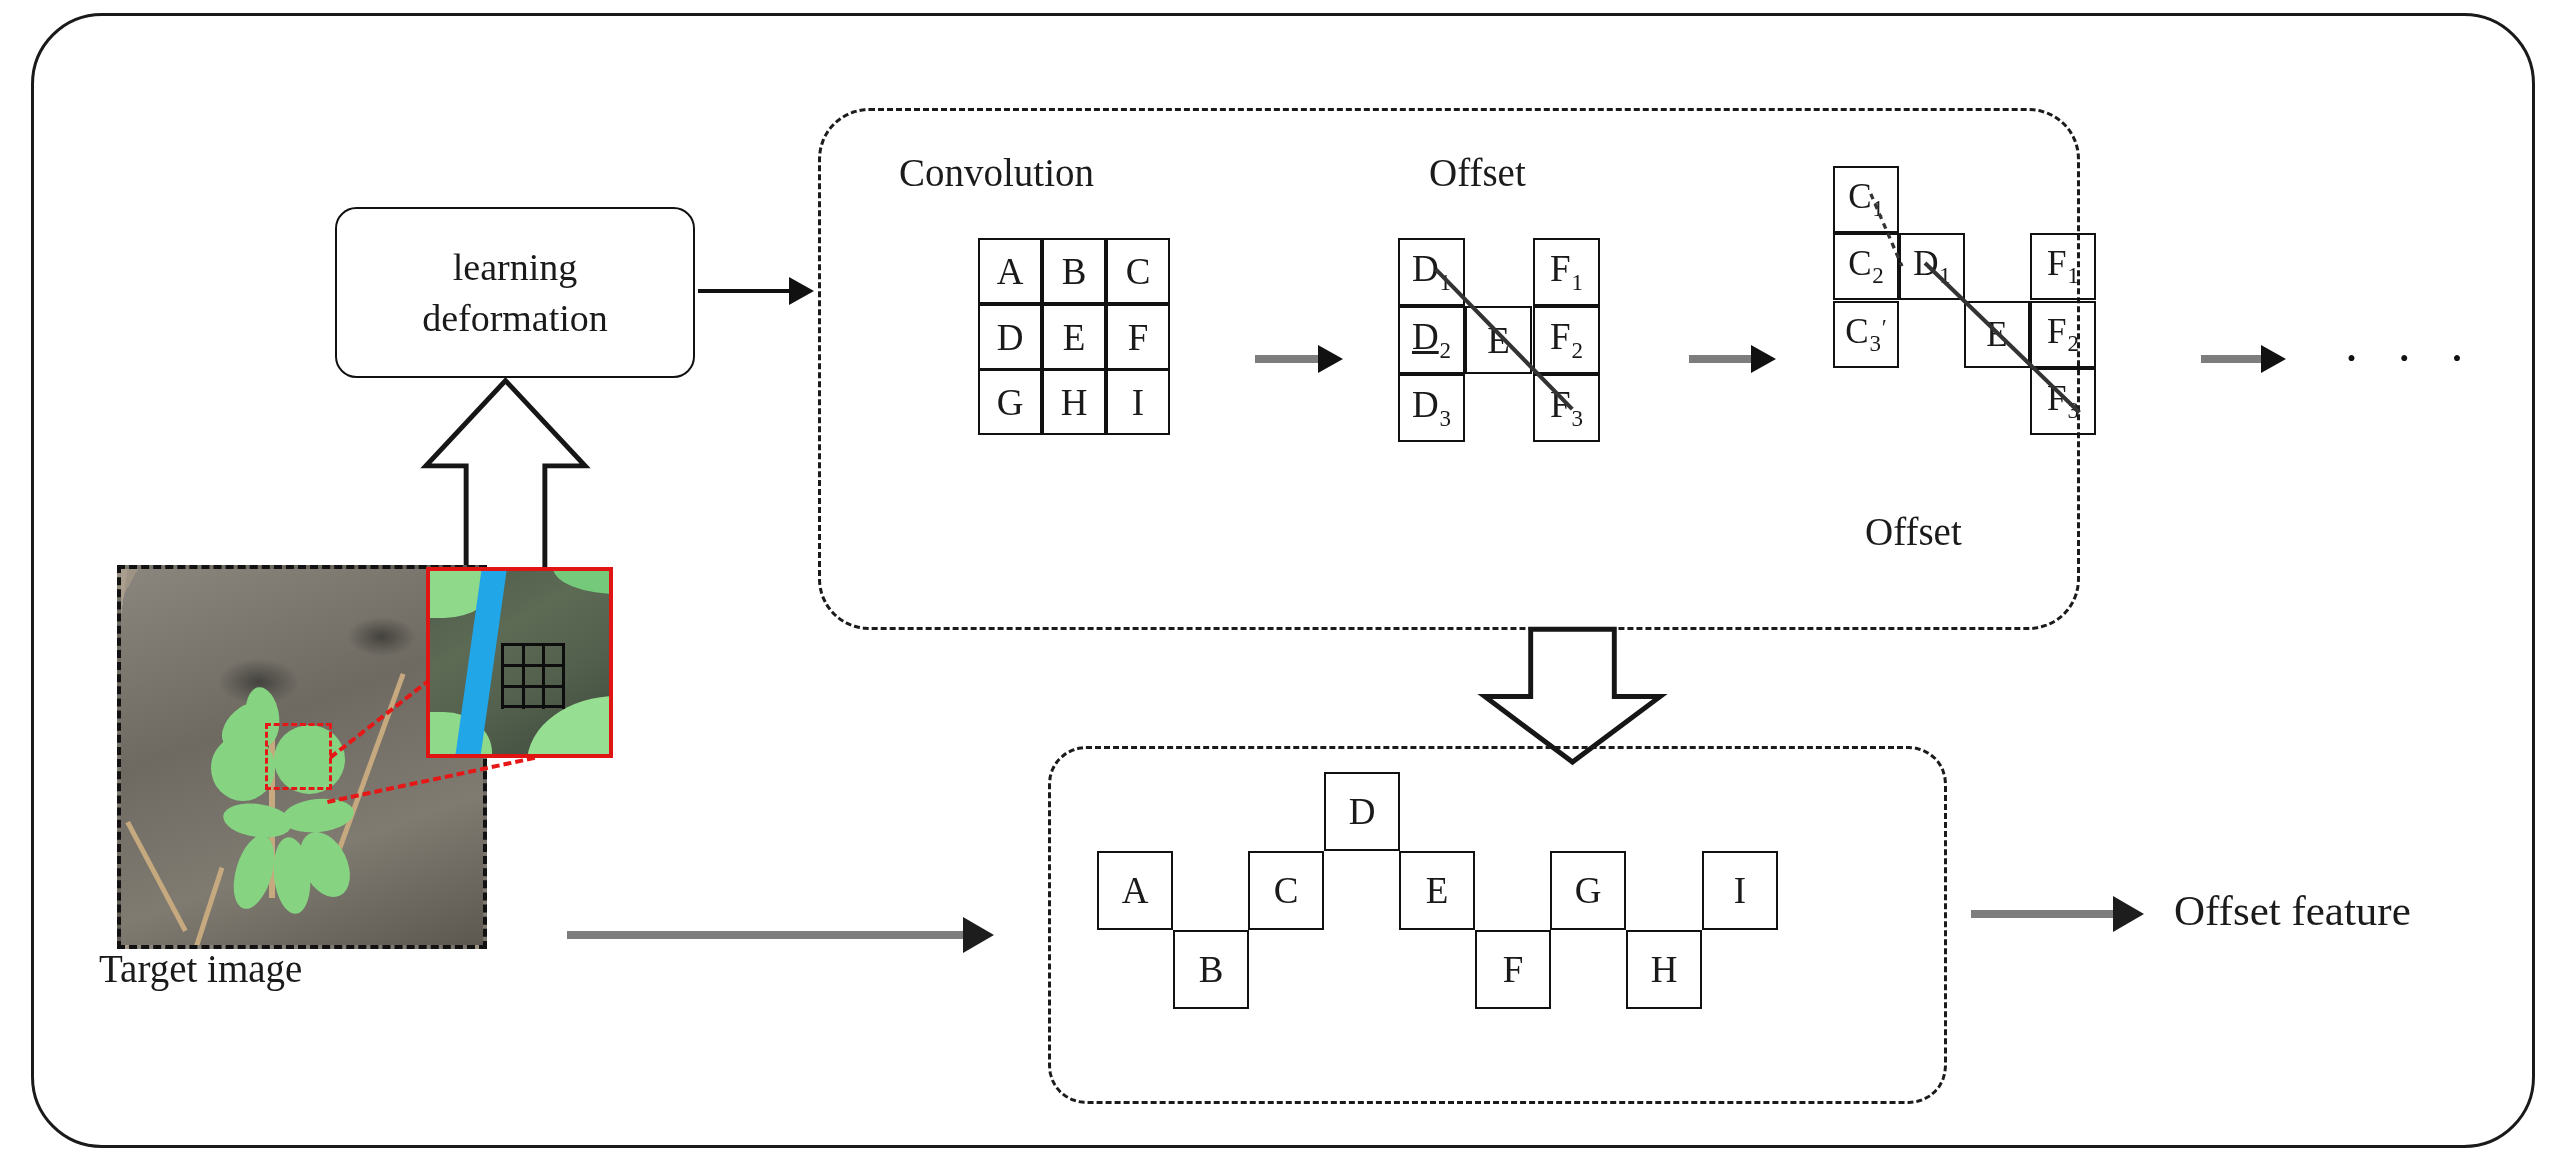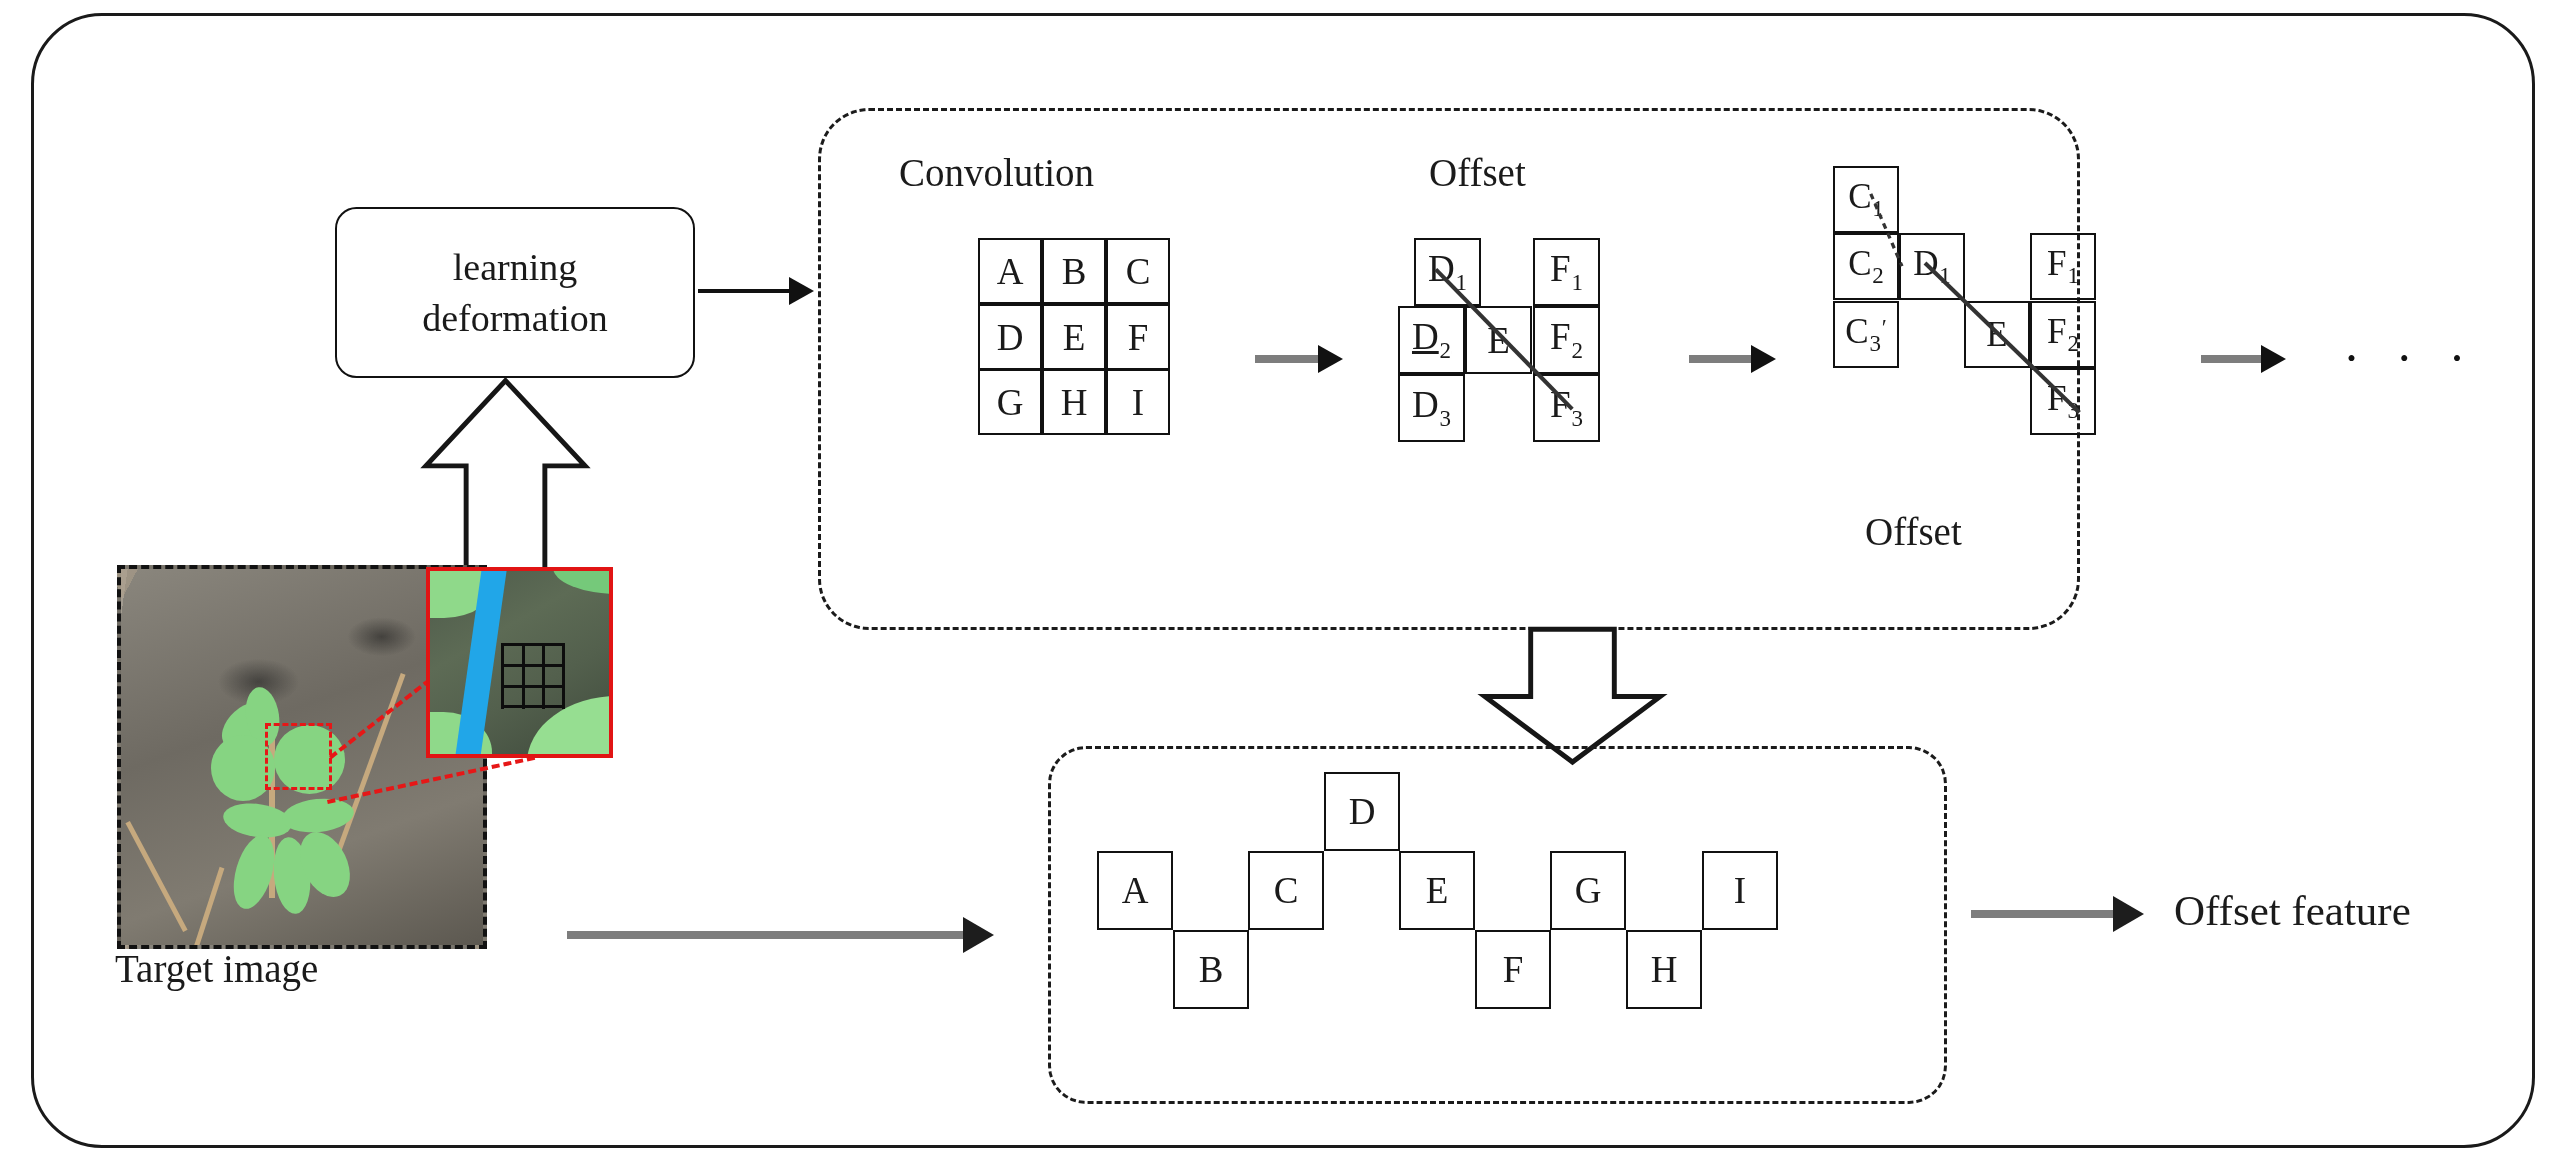--- a/index.html
+++ b/index.html
@@ -148,21 +148,21 @@
     <div class="cell" style="left:0px;  top:131px;">G</div>
     <div class="cell" style="left:64px; top:131px;">H</div>
     <div class="cell" style="left:128px;top:131px;">I</div>
   </div>
 
   <div class="line-h gray" style="left:1255px;top:355px;width:71px;"></div>
   <div class="arrow-head-r" style="left:1318px;top:345px;"></div>
 
   <div class="abs" style="left:1398px;top:238px;width:263px;height:205px;">
 
-    <div class="cell" style="left:16px;top:0px;width:67px;height:68px;">
+    <div class="cell" style="left:0px;top:0px;width:67px;height:68px;">
         <span>D<span class="sub">1</span></span>
       </div>
     <div class="cell" style="left:0px;top:68px;width:67px;height:68px;text-decoration:underline;">
         <span>D<span class="sub">2</span></span>
       </div>
     <div class="cell" style="left:0px;top:136px;width:67px;height:68px;">
         <span>D<span class="sub">3</span></span>
       </div>
 
     <div class="cell" style="left:67px;top:68px;width:67px;height:68px;">E</div>
@@ -264,21 +264,21 @@
       <div style="left:0;top:20.5px;width:64px;height:3.3px;"></div>
       <div style="left:0;top:42px;width:64px;height:3.3px;"></div>
       <div style="left:0;top:62px;width:64px;height:3.3px;"></div>
       <div style="left:0;top:0;width:3.3px;height:66px;"></div>
       <div style="left:20.5px;top:0;width:3.3px;height:66px;"></div>
       <div style="left:41px;top:0;width:3.3px;height:66px;"></div>
       <div style="left:61px;top:0;width:3.3px;height:66px;"></div>
     </div>
   </div>
 
-  <div class="txt caption" style="left:115px;top:946px;">Target image</div>
+  <div class="txt caption" style="left:99px;top:946px;">Target image</div>
 
   <div class="line-h gray" style="left:567px;top:931px;width:401px;"></div>
   <div class="arrow-head-r big" style="left:963px;top:917px;"></div>
 
   <div class="dash-panel-bottom"></div>
 
   <div class="abs" style="left:1097px;top:779px;width:756px;height:263px;">
 
     <div class="cell" style="left:0px;  top:72px; width:76px;height:79px;">A</div>
 

